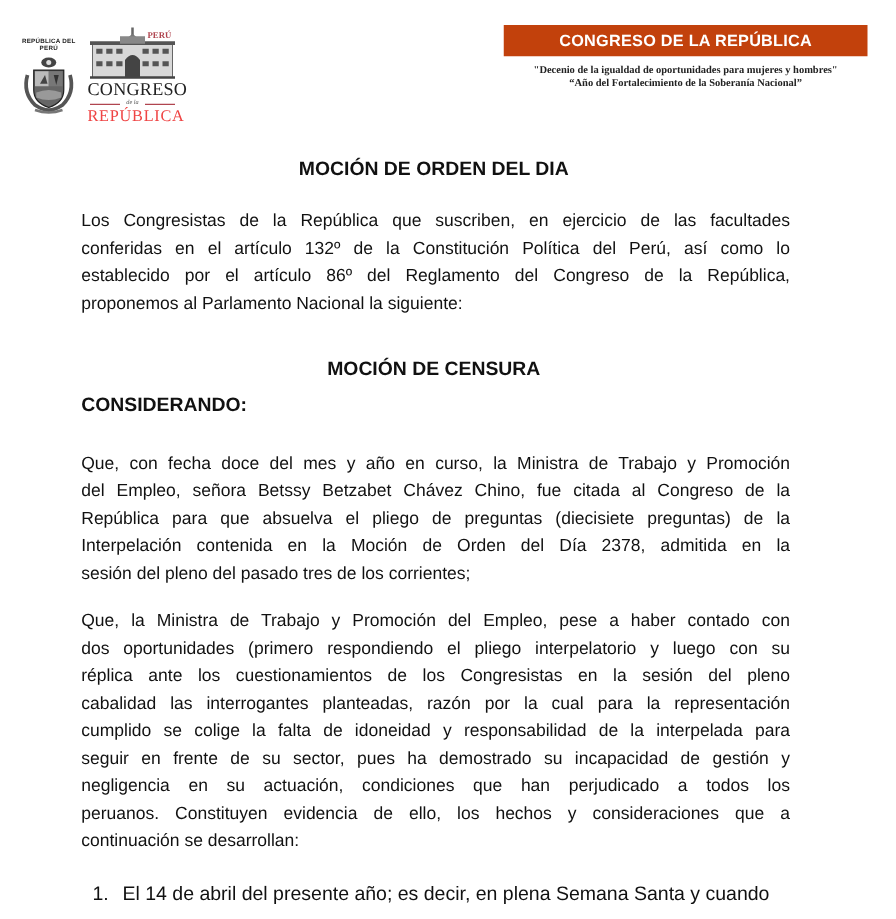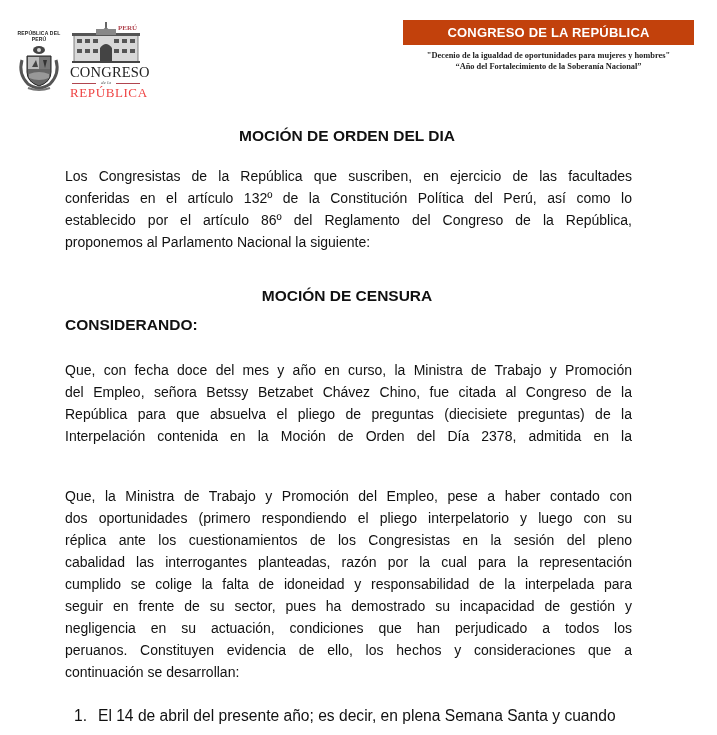--- a/index.html
+++ b/index.html
@@ -256,20 +256,21 @@
 
 <div class="doc-title" id="title2">MOCIÓN DE CENSURA</div>
 
 <div class="section-heading">CONSIDERANDO:</div>
 
 <div class="para" id="para2">
   <span class="line" style="white-space: normal; text-align-last: justify;">Que, con fecha doce del mes y año en curso, la Ministra de Trabajo y Promoción</span>
   <span class="line" style="white-space: normal; text-align-last: justify;">del Empleo, señora Betssy Betzabet Chávez Chino, fue citada al Congreso de la</span>
   <span class="line" style="white-space: normal; text-align-last: justify;">República para que absuelva el pliego de preguntas (diecisiete preguntas) de la</span>
   <span class="line" style="white-space: normal; text-align-last: justify;">Interpelación contenida en la Moción de Orden del Día 2378, admitida en la</span>
+  <span class="line last" style="white-space: normal;">sesión del pleno del pasado tres de los corrientes;</span>
 </div>
 
 <div class="para" id="para3">
   <span class="line" style="white-space: normal; text-align-last: justify;">Que, la Ministra de Trabajo y Promoción del Empleo, pese a haber contado con</span>
   <span class="line" style="white-space: normal; text-align-last: justify;">dos oportunidades (primero respondiendo el pliego interpelatorio y luego con su</span>
   <span class="line" style="white-space: normal; text-align-last: justify;">réplica ante los cuestionamientos de los Congresistas en la sesión del pleno</span>
   <span class="line" style="white-space: normal; text-align-last: justify;">cabalidad las interrogantes planteadas, razón por la cual para la representación</span>
   <span class="line" style="white-space: normal; text-align-last: justify;">cumplido se colige la  falta de idoneidad y responsabilidad de la interpelada para</span>
   <span class="line" style="white-space: normal; text-align-last: justify;">seguir en frente de su sector, pues ha demostrado su incapacidad  de gestión y</span>
   <span class="line" style="white-space: normal; text-align-last: justify;">negligencia en su actuación, condiciones que han perjudicado a todos los</span>

